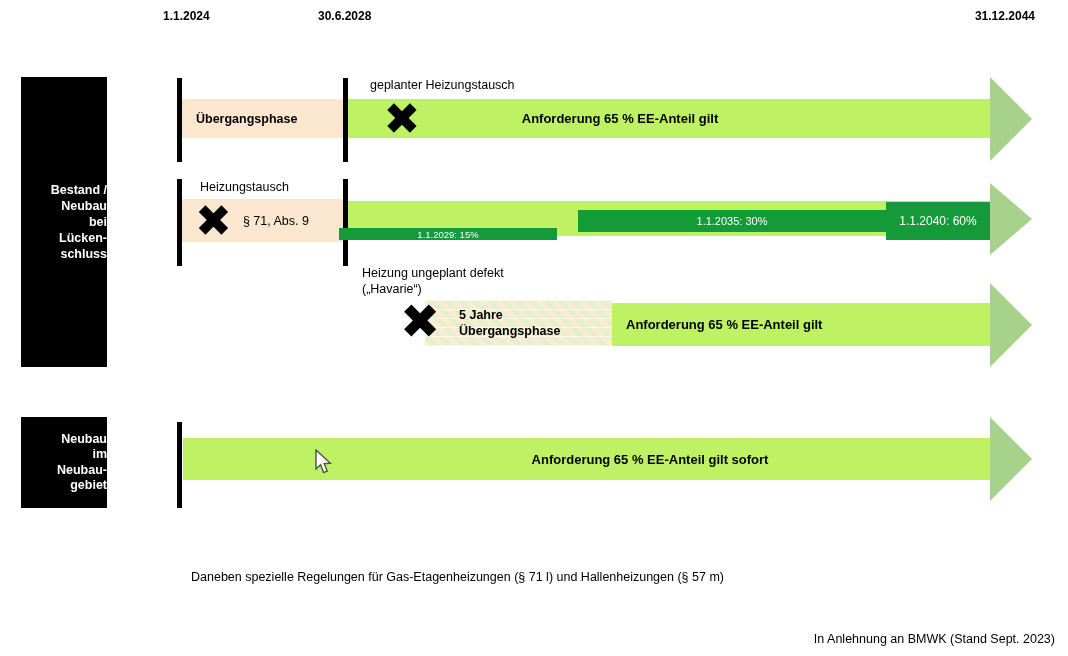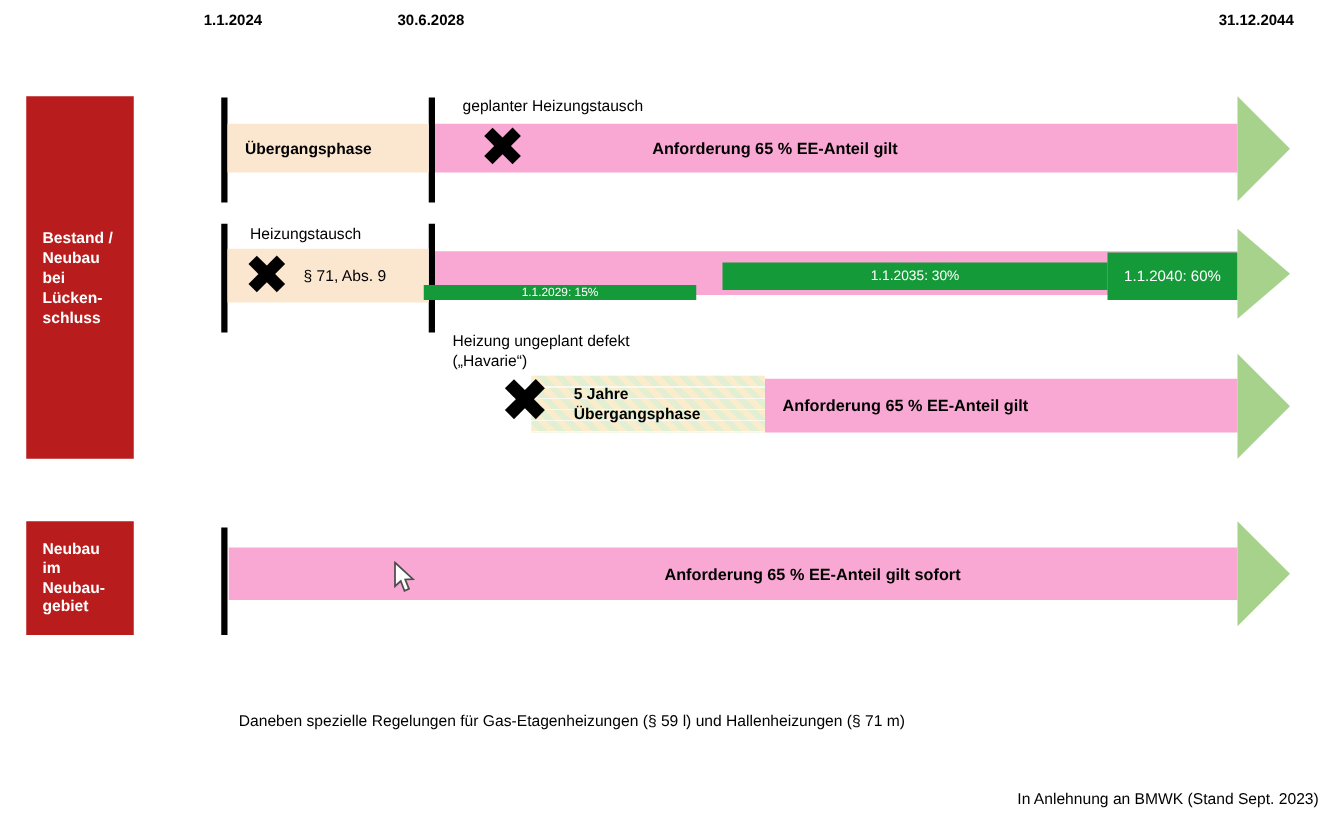--- a/index.html
+++ b/index.html
@@ -3,33 +3,33 @@
 <meta charset="utf-8">
 <style>
   html,body{margin:0;padding:0;background:#fff;}
   .canvas{
     position:relative;width:1068px;height:656px;background:#ffffff;
     font-family:"Liberation Sans",sans-serif;color:#000;overflow:hidden;
   }
   .abs{position:absolute;}
   .date{position:absolute;top:9px;font-size:12px;font-weight:bold;white-space:nowrap;}
   .catbox{
-    position:absolute;left:21px;width:86px;background:#b91c1c;color:#fff;
+    position:absolute;left:21px;width:86px;background:#000000;color:#fff;
     font-size:12.5px;font-weight:bold;line-height:16px;
     display:flex;flex-direction:column;justify-content:center;
-    padding-left:13px;box-sizing:border-box;
+    padding-left:13px;box-sizing:border-box;align-items:flex-end;
   }
   .tick{position:absolute;width:5px;background:#000;}
   .phasebox{
     position:absolute;background:#fbe7d0;display:flex;align-items:center;
     box-sizing:border-box;
   }
   .phasebox .phase-label{font-size:12.5px;}
   .bold{font-weight:bold;}
-  .band{position:absolute;background:#f9a8d4;display:flex;align-items:center;box-sizing:border-box;}
+  .band{position:absolute;background:#bef264;display:flex;align-items:center;box-sizing:border-box;}
   .band .arrow-label{font-size:13px;font-weight:bold;white-space:nowrap;}
   .head{position:absolute;width:0;height:0;border-style:solid;border-color:transparent;}
   .eventlabel{position:absolute;font-size:12.5px;line-height:16px;white-space:nowrap;}
   .xmark{
     position:absolute;display:flex;align-items:center;justify-content:center;
     font-family:"Liberation Sans","DejaVu Sans",sans-serif;color:#000;line-height:1;
   }
   .xmark-inline{
     display:flex;align-items:center;justify-content:center;
     font-family:"Liberation Sans","DejaVu Sans",sans-serif;color:#000;line-height:1;
@@ -124,16 +124,16 @@
     <span class="arrow-label">Anforderung 65 % EE-Anteil gilt sofort</span>
   </div>
   <div class="head" style="left:990px;top:417px;border-width:42px 0 42px 42px;border-left-color:#a6d28c;"></div>
 
   <div class="cursor" style="left:314px;top:449px;">
     <svg width="19" height="27" viewBox="0 0 19 27">
       <path d="M2 1 L2 20 L6.6 15.8 L9.6 23.6 L13.2 22.1 L10.2 14.6 L16.4 14.3 Z" fill="#ffffff" stroke="#4d4d4d" stroke-width="1.4" stroke-linejoin="miter"></path>
     </svg>
   </div>
 
-  <div class="plain abs" style="left:191px;top:570px;">Daneben spezielle Regelungen für Gas-Etagenheizungen (§ 59 l) und Hallenheizungen (§ 71 m)</div>
+  <div class="plain abs" style="left:191px;top:570px;">Daneben spezielle Regelungen für Gas-Etagenheizungen (§ 71 l) und Hallenheizungen (§ 57 m)</div>
   <div class="plain abs" style="right:13px;top:632px;">In Anlehnung an BMWK (Stand Sept. 2023)</div>
 
 </div>
 
 </body></html>

